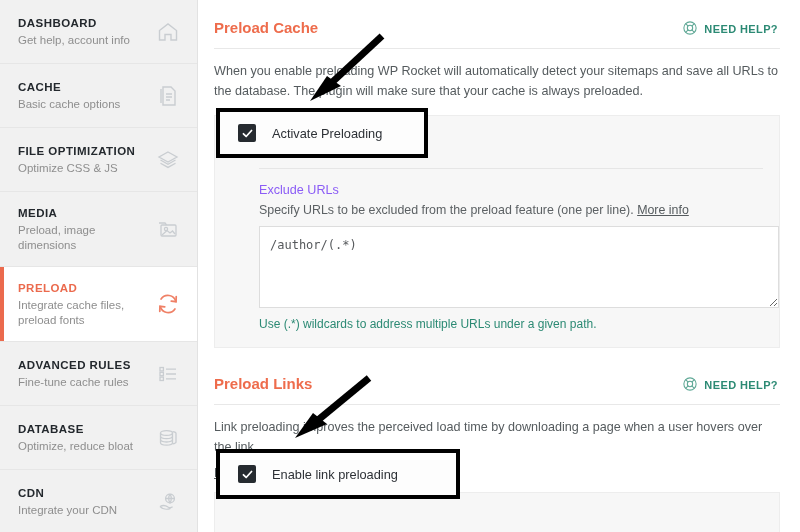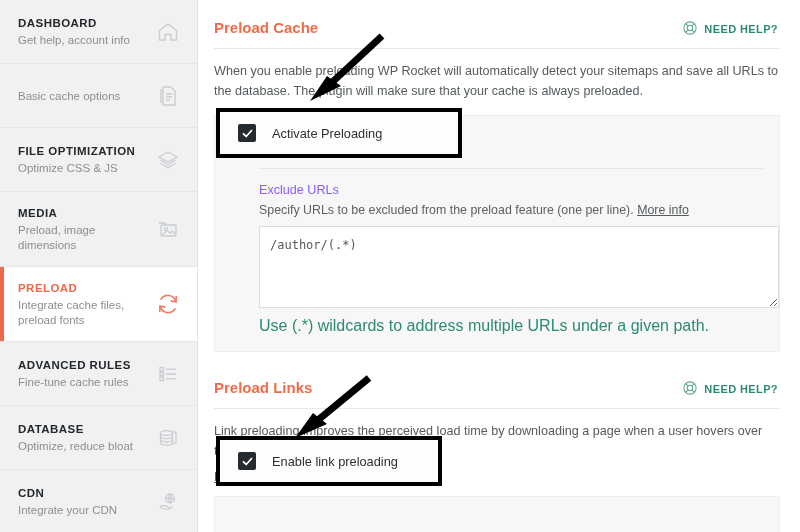--- a/index.html
+++ b/index.html
@@ -177,21 +177,21 @@
     border: 1px solid #dddddd;
     padding: 9px 10px;
     font-family: "DejaVu Sans Mono", monospace;
     font-size: 12px;
     color: #56595c;
     resize: both;
     outline: none;
     line-height: 18px;
   }
   .field-hint {
-    font-size: 16px;
+    font-size: 12px;
     color: #2c8a74;
     margin-top: 9px;
   }
 
   
   .arrow-layer {
     position: absolute;
     left: 0; top: 0;
     width: 800px; height: 532px;
     pointer-events: none;
@@ -212,20 +212,21 @@
       </div>
       <span class="nav-icon">
         <svg width="24" height="24" viewBox="0 0 24 24" fill="none" stroke="currentColor" stroke-width="1.4">
           <path d="M3.5 10.5 L12 4 L20.5 10.5 V20 H15 V14.5 H9 V20 H3.5 Z"></path>
         </svg>
       </span>
     </div>
 
     <div class="nav-item">
       <div class="nav-text">
+        <div class="nav-title">CACHE</div>
         <div class="nav-sub">Basic cache options</div>
       </div>
       <span class="nav-icon">
         <svg width="24" height="24" viewBox="0 0 24 24" fill="none" stroke="currentColor" stroke-width="1.4">
           <path d="M7 3 H15 L19 7 V21 H7 Z"></path>
           <path d="M5 5 V19"></path>
           <path d="M10 10 H16 M10 13 H16 M10 16 H14"></path>
         </svg>
       </span>
     </div>
@@ -375,30 +376,30 @@
       <p class="section-desc" style="margin-bottom:6px;">Link preloading improves the perceived load time by downloading a page when a user hovers over the link.</p>
       <a class="inline-link" style="font-size:12.6px;display:inline-block;margin-bottom:12px;" href="#">More info</a>
 
       <div class="card">
         <div class="card-row" style="height:52px;"></div>
       </div>
     </section>
 
   </main>
 
-  <div class="cb-highlight" style="left:216px; top:108px; width:246px; height:50px;">
+  <div class="cb-highlight" style="left:216px; top:108px; width:212px; height:50px;">
     <span class="cbox">
       <svg width="13" height="13" viewBox="0 0 24 24" fill="none" stroke="#ffffff" stroke-width="3.2" stroke-linecap="round" stroke-linejoin="round">
         <path d="M4.5 12.5 L9.5 17.5 L19.5 6.5"></path>
       </svg>
     </span>
     <span class="cb-label">Activate Preloading</span>
   </div>
 
-  <div class="cb-highlight" style="left:216px; top:436px; width:226px; height:50px;">
+  <div class="cb-highlight" style="left:216px; top:449px; width:244px; height:50px;">
     <span class="cbox">
       <svg width="13" height="13" viewBox="0 0 24 24" fill="none" stroke="#ffffff" stroke-width="3.2" stroke-linecap="round" stroke-linejoin="round">
         <path d="M4.5 12.5 L9.5 17.5 L19.5 6.5"></path>
       </svg>
     </span>
     <span class="cb-label">Enable link preloading</span>
   </div>
 
   <svg class="arrow-layer" viewBox="0 0 800 532">
     <g>

